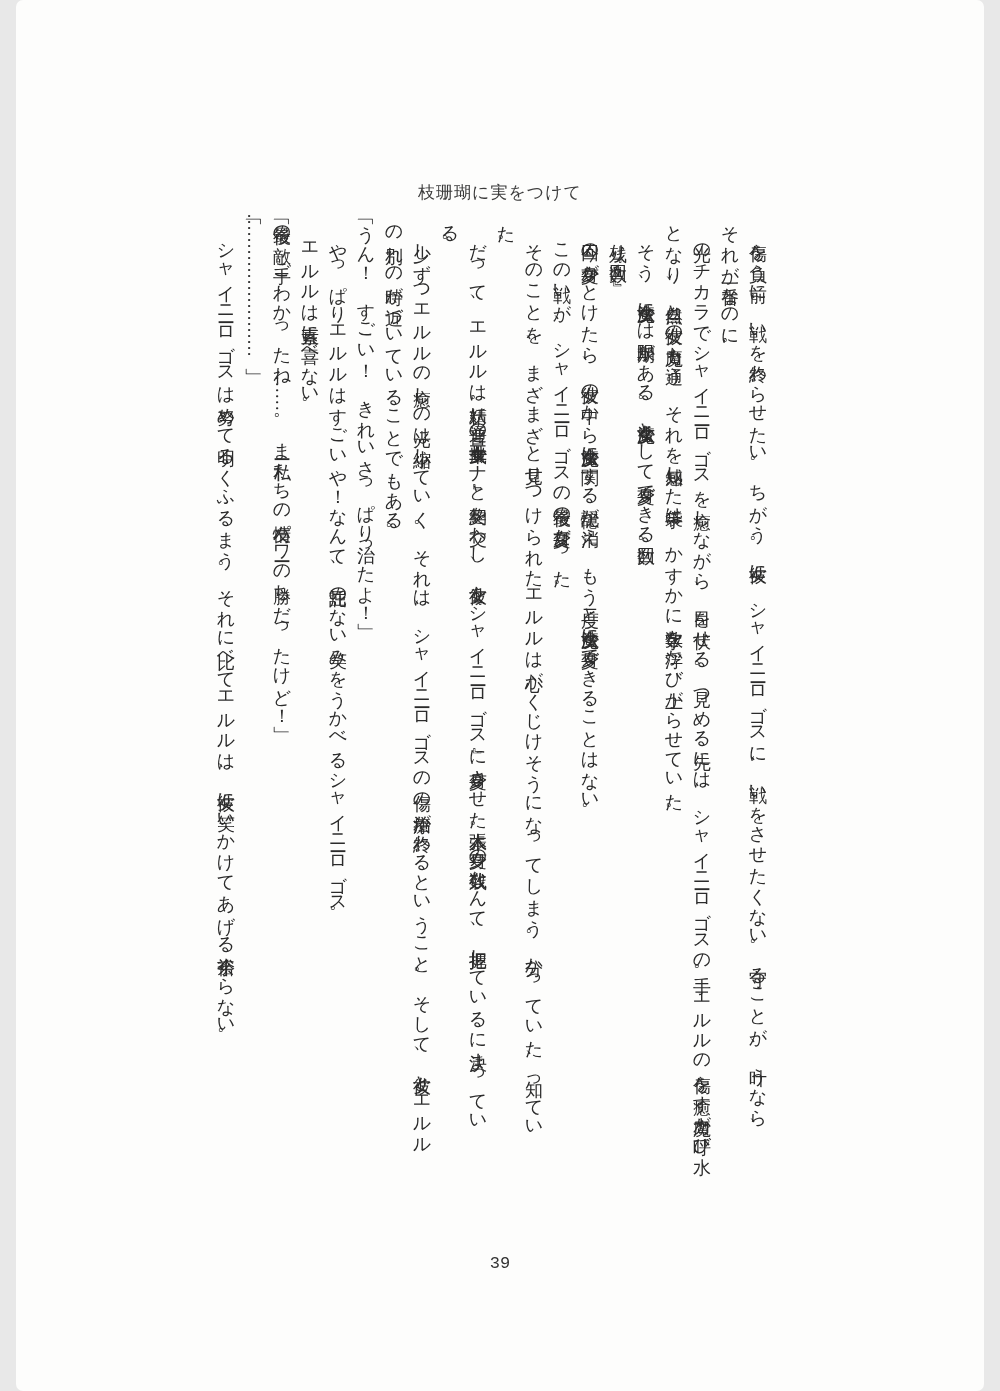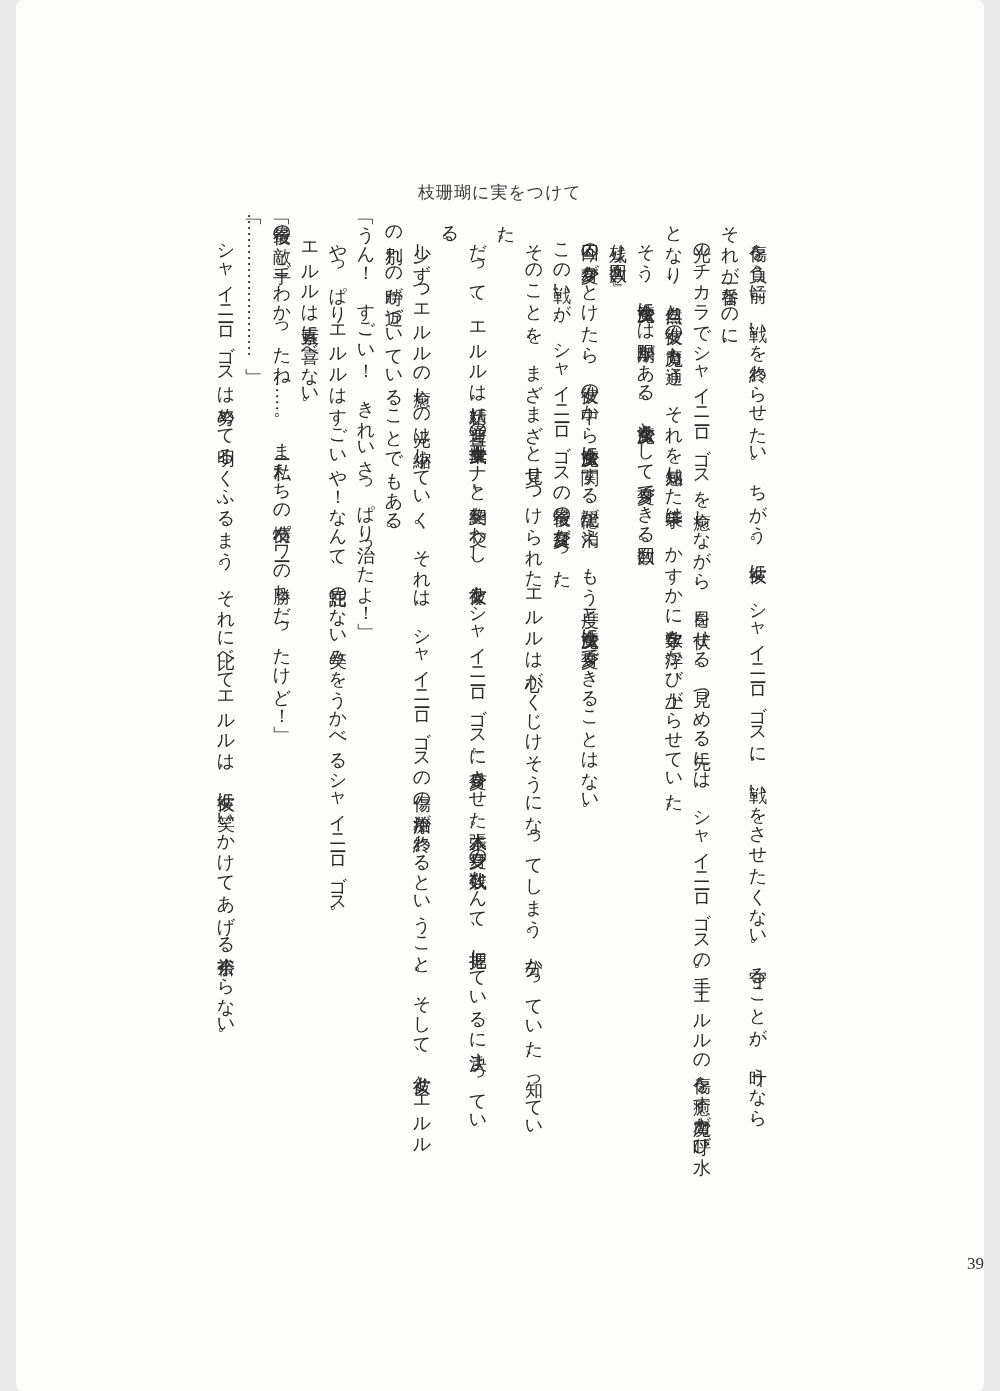--- a/index.html
+++ b/index.html
@@ -44,23 +44,24 @@
     padding: 0;
   }
   .para.indent {
     text-indent: 1em;
   }
   .page-number {
     position: absolute;
     top: 1254px;
     left: 0;
     width: 100%;
-    text-align: right;
+    text-align: center;
     font-size: 17px;
     color: #333333;
+    font-family: Liberation Mono, monospace;
   }
 </style>
 </head>
 <body>
 
 <div class="page">
   <div class="running-header">枝珊瑚に実をつけて</div>
 
   <div class="text-block">
       <p class="para indent">傷を負う前に、戦いを終わらせたい。ちがう。彼女に、シャイニーロゴスに、戦いをさせたくない。守ることが、叶うなら、それが一番なのに。</p>

